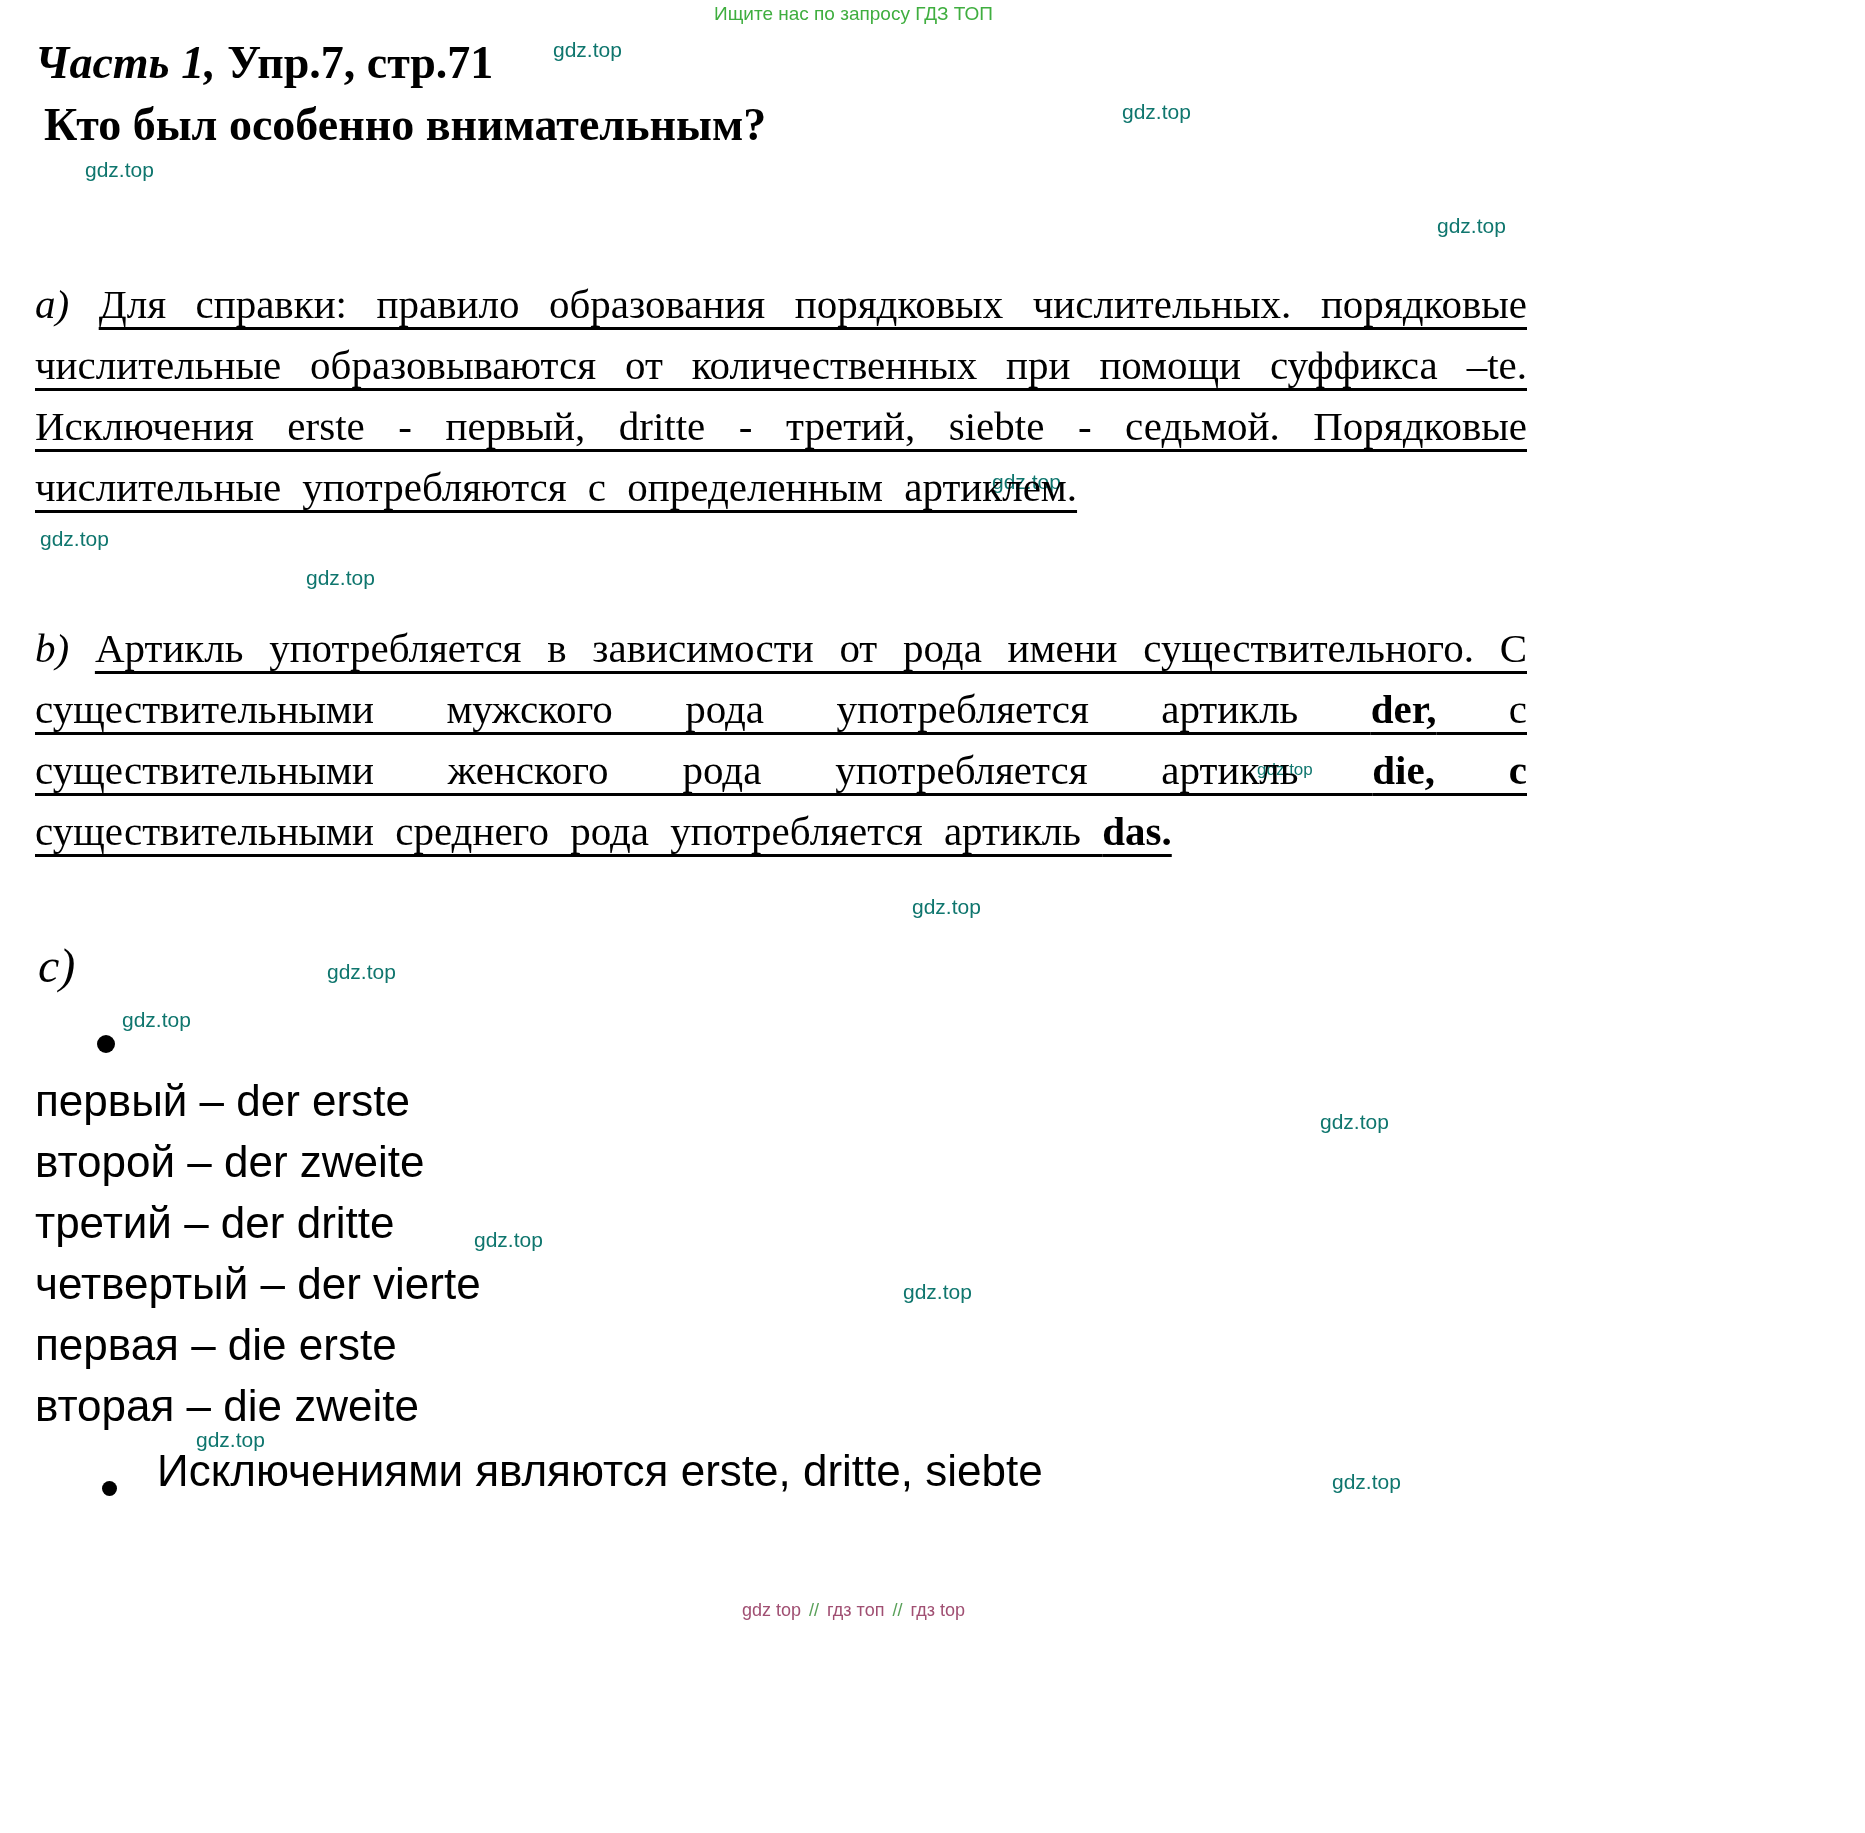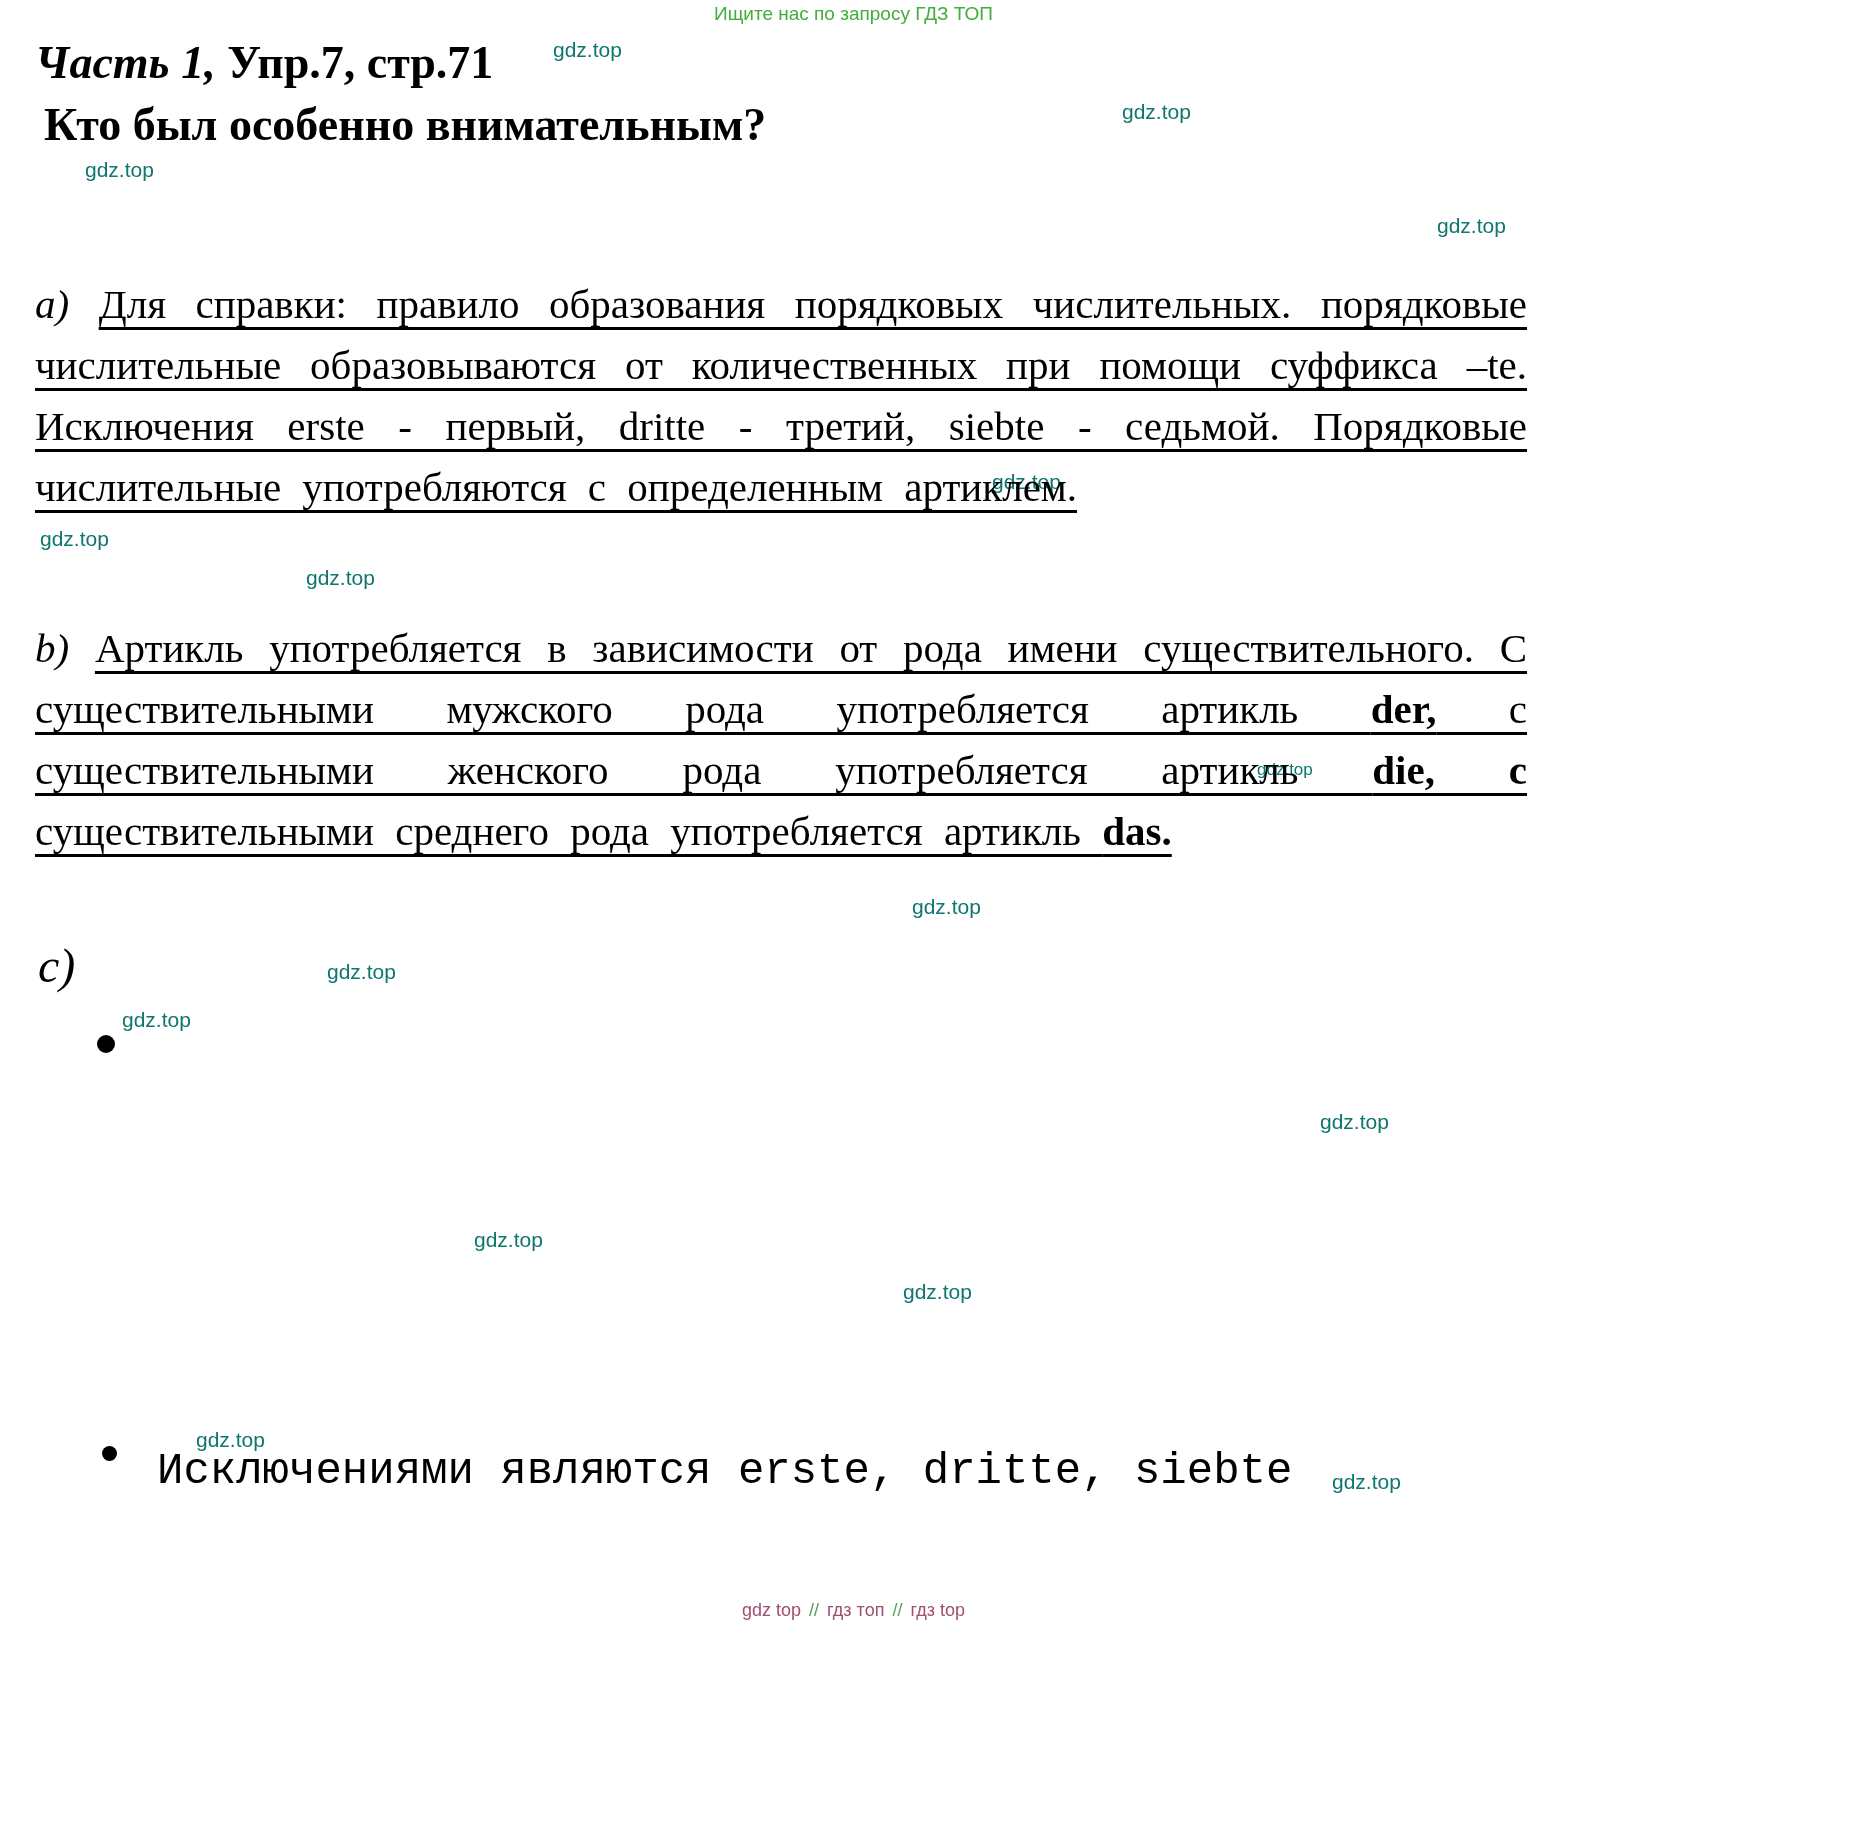--- a/index.html
+++ b/index.html
@@ -26,22 +26,22 @@
   .u { text-decoration:underline; text-decoration-thickness:2.5px; text-underline-offset:9px; }
 
   .c-label { position:absolute; left:38px; top:938px; font-size:48px; font-style:italic; }
   .dot-solo { position:absolute; left:97px; top:1035px; width:18px; height:18px;
               border-radius:50%; background:#000; }
 
   .c-list { position:absolute; left:35px; top:1070px; font-family:"Liberation Sans", sans-serif;
             font-size:44px; line-height:61px; }
   .c-list div { white-space:nowrap; }
 
-  .exc-row { position:absolute; left:102px; top:1446px; display:flex; align-items:flex-start; gap:40px;
-             font-family:Liberation Mono, monospace; font-size:44px; }
+  .exc-row { position:absolute; left:102px; top:1446px; display:flex; align-items:flex-end; gap:40px;
+             font-family:Liberation Sans, sans-serif; font-size:44px; }
   .exc-dot { width:15px; height:15px; border-radius:50%; background:#000; flex:0 0 auto; }
 
   .footer { position:absolute; left:0; top:1568px; width:100%; text-align:center;
             font-family:"Liberation Sans", sans-serif; font-size:18px; color:#a04f72;margin-top:32px; }
   .footer .sep { color:#58a058; padding:0 8px; }
 </style>
 </head>
 <body>
 
 <div class="page">
@@ -69,20 +69,28 @@
 
   <h2 class="subtitle">Кто был особенно внимательным?</h2>
 
   <p class="para para-a"><span class="label">a)</span> <span class="u">Для справки: правило образования порядковых числительных. порядковые числительные образовываются от количественных при помощи суффикса –te. Исключения erste - первый, dritte - третий, siebte - седьмой. Порядковые числительные употребляются с определенным артиклем.</span></p>
 
   <p class="para para-b"><span class="label">b)</span> <span class="u"><span>Артикль употребляется в зависимости от рода имени существительного. С существительными мужского рода употребляется артикль </span><b>der,</b><span> с существительными женского рода употребляется артикль </span><b>die, с</b><span> существительными среднего рода употребляется артикль </span><b>das.</b></span></p>
 
   <div class="c-label">c)</div>
   <div class="dot-solo"></div>
 
+  <div class="c-list">
+    <div>первый – der erste</div>
+    <div>второй – der zweite</div>
+    <div>третий – der dritte</div>
+    <div>четвертый – der vierte</div>
+    <div>первая – die erste</div>
+    <div>вторая – die zweite</div>
+  </div>
 
   <div class="exc-row">
     <span class="exc-dot"></span>
     <span>Исключениями являются erste, dritte, siebte</span>
   </div>
 
   <div class="footer"><span>gdz top</span><span class="sep">//</span><span>гдз топ</span><span class="sep">//</span><span>гдз top</span></div>
 
 </div>
 

